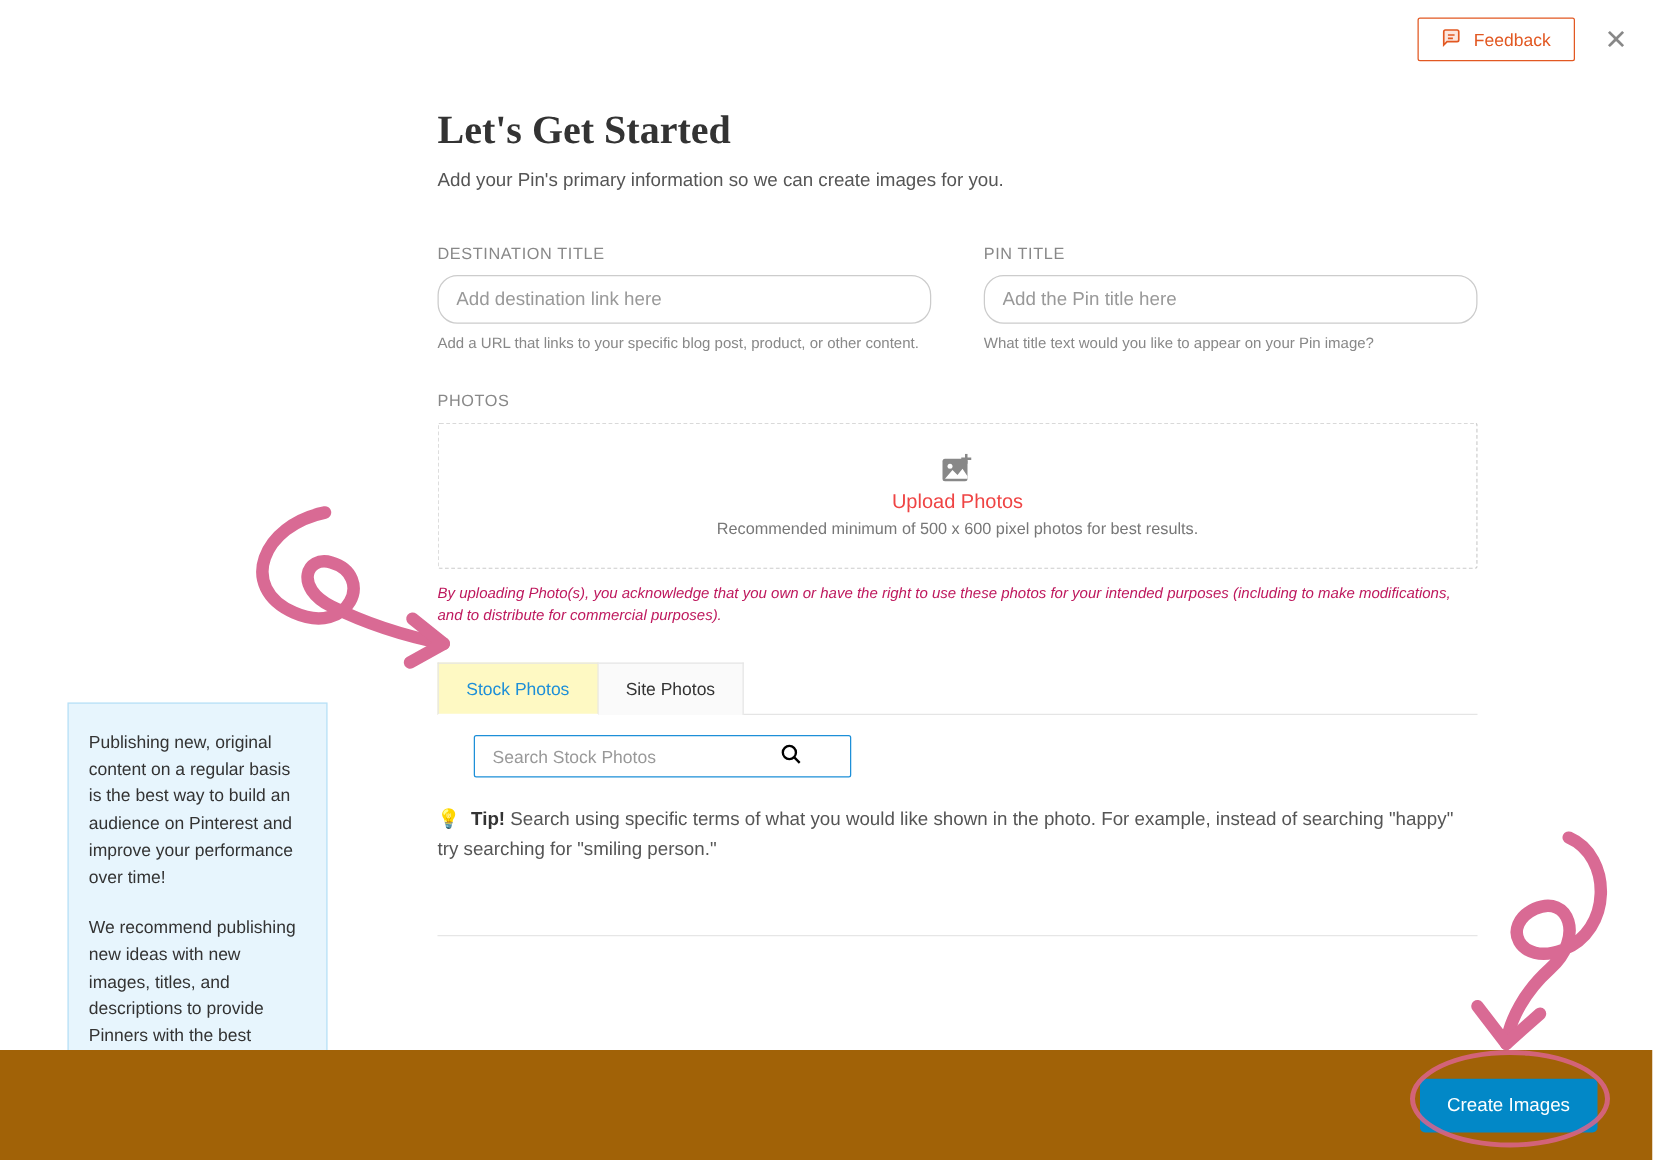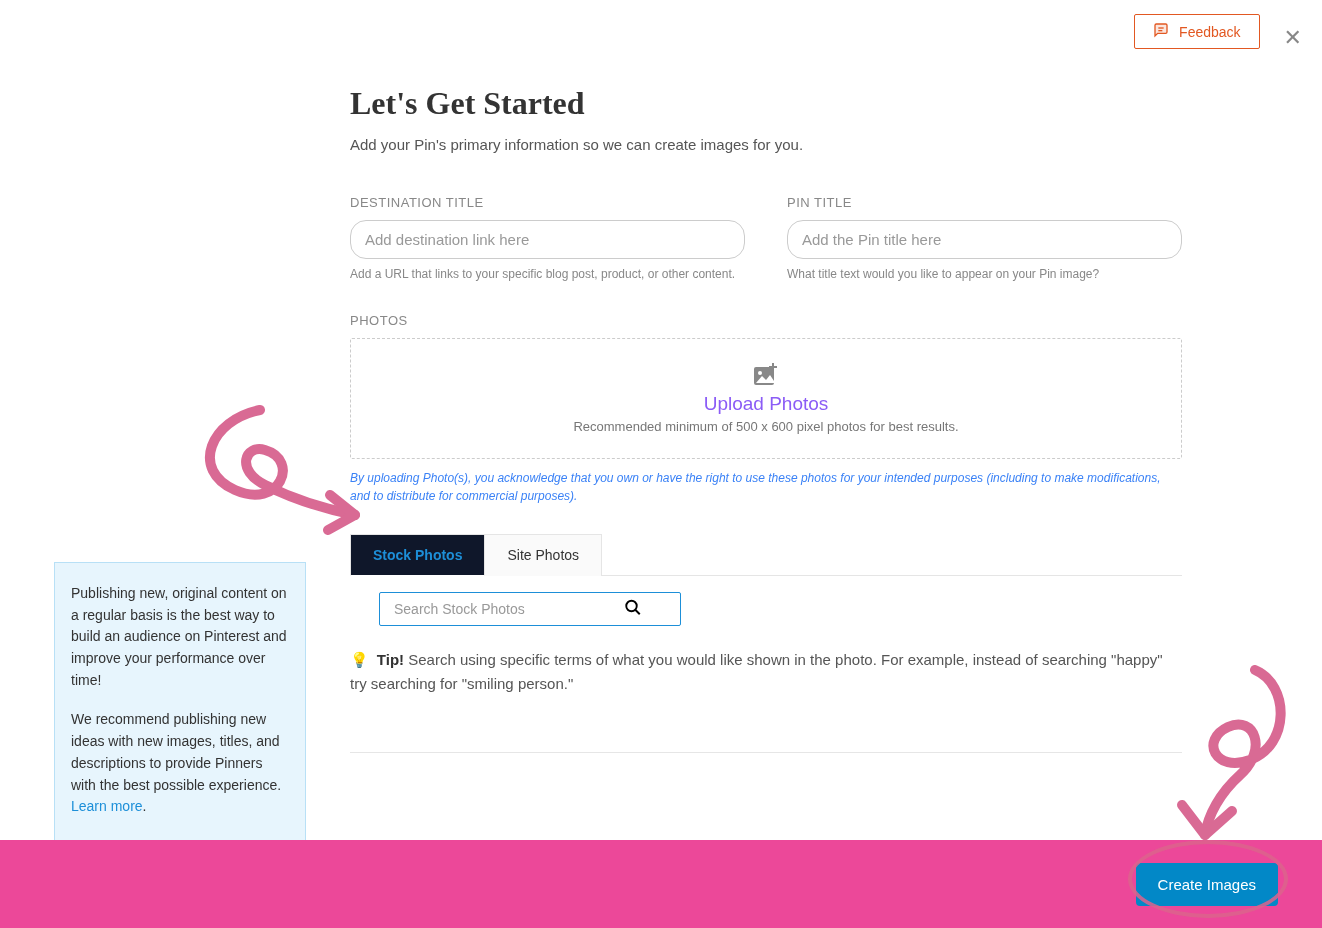--- a/index.html
+++ b/index.html
@@ -13,21 +13,21 @@
       width: 1322px;
       height: 928px;
       position: relative;
       overflow: hidden;
     }
     .top-bar {
       position: absolute;
       top: 14px;
       right: 20px;
       display: flex;
-      align-items: flex-end;
+      align-items: center;
       gap: 24px;
     }
     .feedback-btn {
       border: 1px solid #e25822;
       background: #fff;
       color: #e25822;
       padding: 7px 18px;
       font-size: 14px;
       display: flex;
       align-items: center;
@@ -97,32 +97,32 @@
       margin-top: 10px;
       cursor: pointer;
     }
     .upload-icon svg {
       width: 28px;
       height: 24px;
       display: block;
       margin: 0 auto 6px;
     }
     .upload-title {
-      font-size: 19px;
-      color: #8b5cf6;
+      font-size: 16px;
+      color: #ef4444;
       margin-bottom: 4px;
     }
     .upload-sub {
       font-size: 13px;
       color: #777;
     }
     .disclaimer {
       font-size: 12px;
       font-style: italic;
-      color: #3b82f6;
+      color: #be185d;
       margin-top: 10px;
       line-height: 1.5;
     }
     .tabs {
       display: flex;
       margin-top: 28px;
       border-bottom: 1px solid #e5e5e5;
     }
     .tab {
       padding: 12px 22px;
@@ -130,22 +130,21 @@
       cursor: pointer;
       border: 1px solid transparent;
       border-bottom: none;
       position: relative;
       top: 1px;
     }
     .tab.active {
       color: #1d8fd8;
       border: 1px solid #e5e5e5;
       border-bottom: 1px solid #fff;
-      background: #0f172a;
-      font-weight: bold;
+      background: #fef9c3;
     }
     .tab:not(.active) {
       color: #333;
       border: 1px solid #e5e5e5;
       border-bottom: none;
       border-left: none;
       background: #fafafa;
     }
     .search-wrap {
       margin-top: 16px;
@@ -182,38 +181,38 @@
     .tip-strong { font-weight: bold; color: #333; }
     .divider {
       border: none;
       border-top: 1px solid #e6e6e6;
       margin-top: 56px;
     }
     .sidebar-tip {
       position: absolute;
       left: 54px;
       top: 562px;
-      width: 252px;
+      width: 208px;
       background: #e7f5fd;
       border: 1px solid #b8e0f6;
       padding: 20px 16px;
       font-size: 14px;
       color: #333;
       line-height: 1.55;
     }
     .sidebar-tip p { margin-bottom: 18px; }
     .sidebar-tip p:last-child { margin-bottom: 17px; }
     .learn-link { color: #1d8fd8; cursor: pointer; text-decoration: none; }
     .footer-bar {
       position: absolute;
       bottom: 0;
       left: 0;
       right: 0;
       height: 88px;
-      background: #ec4899;
+      background: #a16207;
       display: flex;
       justify-content: flex-end;
       align-items: center;
       padding-right: 44px;
     }
     .create-btn {
       background: #0288c7;
       color: #fff;
       border: none;
       padding: 13px 22px;

